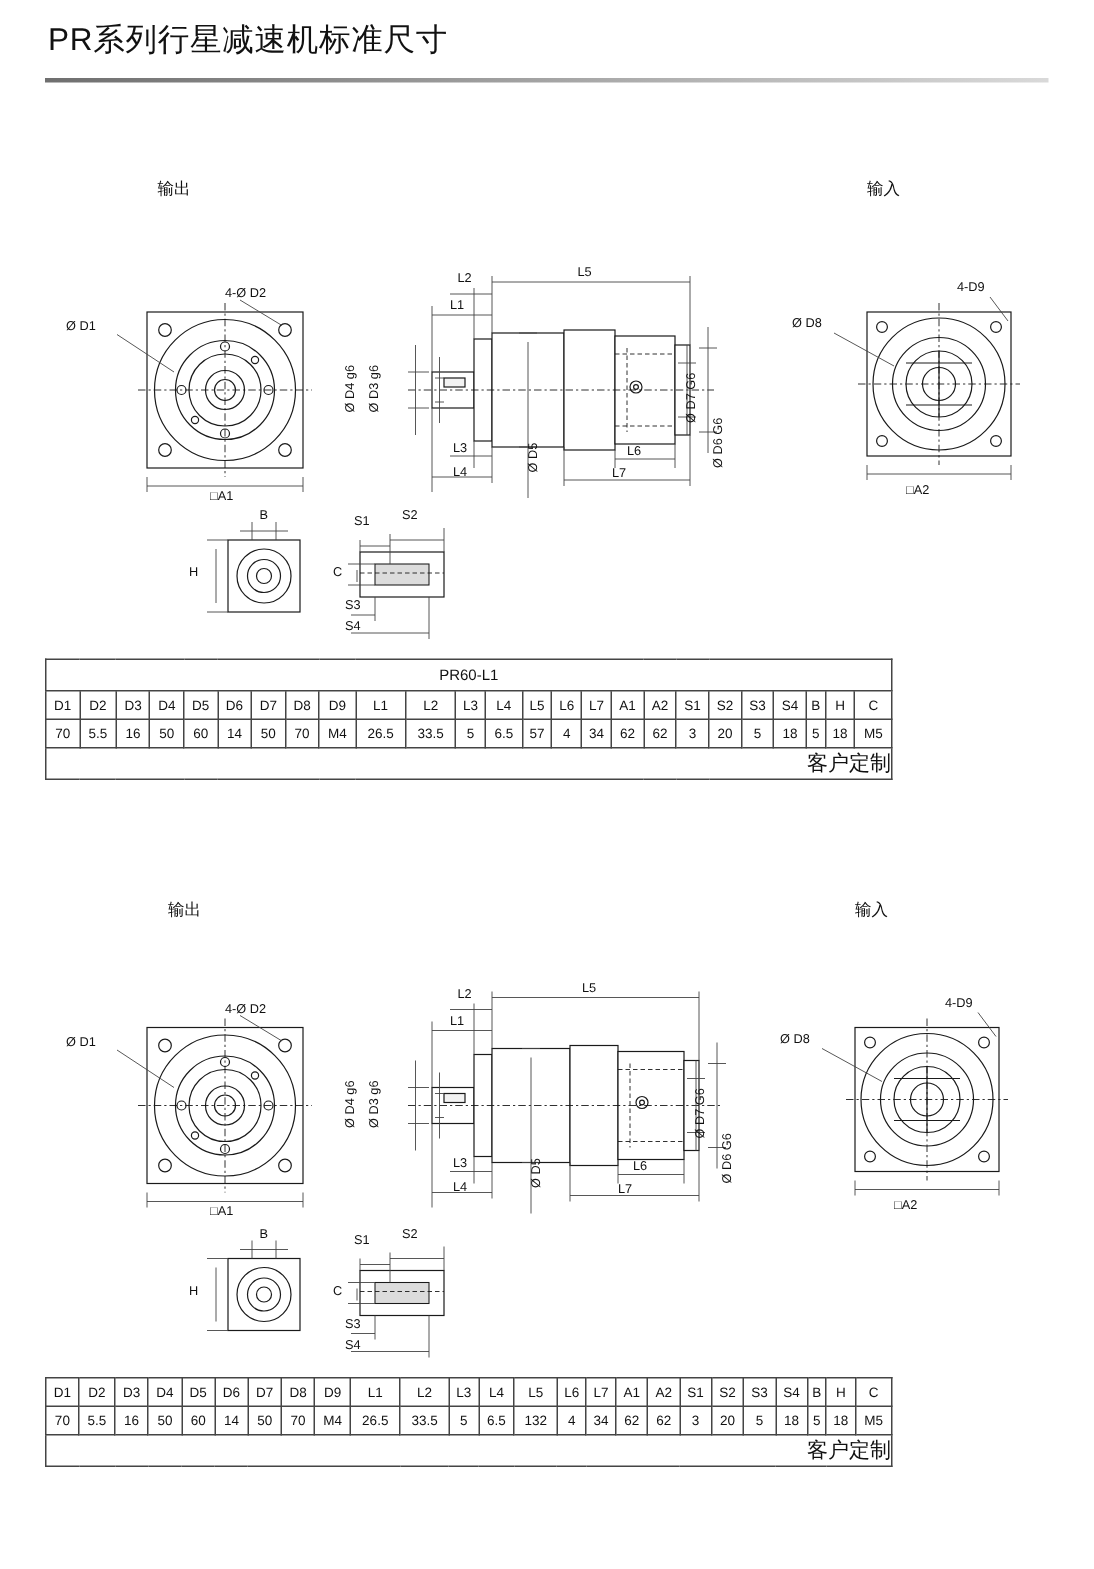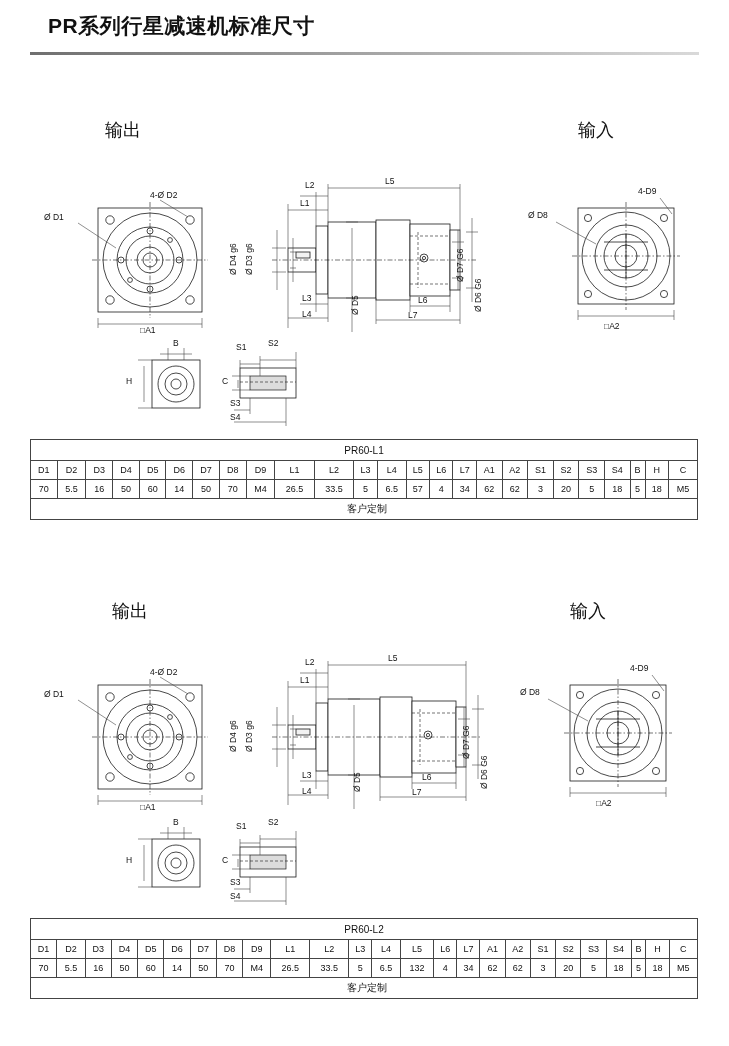--- a/index.html
+++ b/index.html
@@ -6,53 +6,52 @@
   body{
     width:729px;height:1046px;
     background:#ffffff;
     font-family:"Liberation Sans", sans-serif;
     color:#1a1a1a;
     position:relative;
     overflow:hidden;
   }
   .page-title{
     position:absolute;left:32px;top:12px;
-    font-size:21px;font-weight:bold;letter-spacing:0.5px;
+    font-size:21px;font-weight:normal;letter-spacing:0.5px;
     color:#111;
-    margin-left:16px;
   }
   .title-rule{
     position:absolute;left:30px;top:52px;width:669px;height:3px;
     background:linear-gradient(to right,#6f6f6f,#d9d9d9);
   }
   .blk{position:absolute;left:0;width:729px;}
   .blk1{top:80px;}
   .blk2{top:565px;}
 
   .lbl{position:absolute;font-size:12px;color:#111;}
-  .lbl-cn{font-size:18px;}
+  .lbl-cn{font-size:11px;}
   .dim{position:absolute;font-size:8.5px;color:#111;white-space:nowrap;}
   .dim-v{transform-origin:left top;}
 
   svg{position:absolute;left:0;top:0;overflow:visible;}
   .ln{stroke:#1a1a1a;stroke-width:0.8;fill:none;}
   .ln-thin{stroke:#444;stroke-width:0.6;fill:none;}
   .ln-dash{stroke:#1a1a1a;stroke-width:0.6;fill:none;stroke-dasharray:5 2 1.5 2;}
   .ln-hid{stroke:#1a1a1a;stroke-width:0.6;fill:none;stroke-dasharray:3 2;}
   .fillw{fill:#ffffff;stroke:#1a1a1a;stroke-width:0.8;}
   .fillg{fill:#f2f2f2;stroke:#1a1a1a;stroke-width:0.8;}
   .hatch{fill:#dcdcdc;stroke:#1a1a1a;stroke-width:0.7;}
 
   
-  .tbl{position:absolute;left:30px;width:668px;border-collapse:collapse;
+  .tbl{position:absolute;left:30px;width:565px;border-collapse:collapse;
        font-size:9px;color:#111;background:#fff;}
   .tbl td,.tbl th{border:0.7px solid #444;text-align:center;height:18px;
       padding:0;font-weight:normal;}
   .tbl .hdr{font-size:10px;height:20px;}
-  .tbl .note{text-align:center;padding-left:6px;height:20px;font-size:10px;}
+  .tbl .note{text-align:right;padding-left:6px;height:20px;font-size:14px;}
   .tbl1{top:439px;}
   .tbl2{top:918px;}
 </style>
 </head>
 <body>
 
 <div class="page-title">PR系列行星减速机标准尺寸</div>
 <div class="title-rule"></div>
 
 <div class="blk blk1">
@@ -452,23 +451,20 @@
   <div class="dim" style="left:126px;top:290px;">H</div>
   <div class="dim" style="left:236px;top:256px;">S1</div>
   <div class="dim" style="left:268px;top:252px;">S2</div>
   <div class="dim" style="left:222px;top:290px;">C</div>
   <div class="dim" style="left:230px;top:312px;">S3</div>
   <div class="dim" style="left:230px;top:326px;">S4</div>
 </div>
 
 <table class="tbl tbl2">
   <tbody>
-      <tr>
-    <td class="hdr" colspan="25">PR60-L2</td>
-  </tr>
   <tr>
     <td>D1</td>
     <td>D2</td>
     <td>D3</td>
     <td>D4</td>
     <td>D5</td>
     <td>D6</td>
     <td>D7</td>
     <td>D8</td>
     <td>D9</td>

